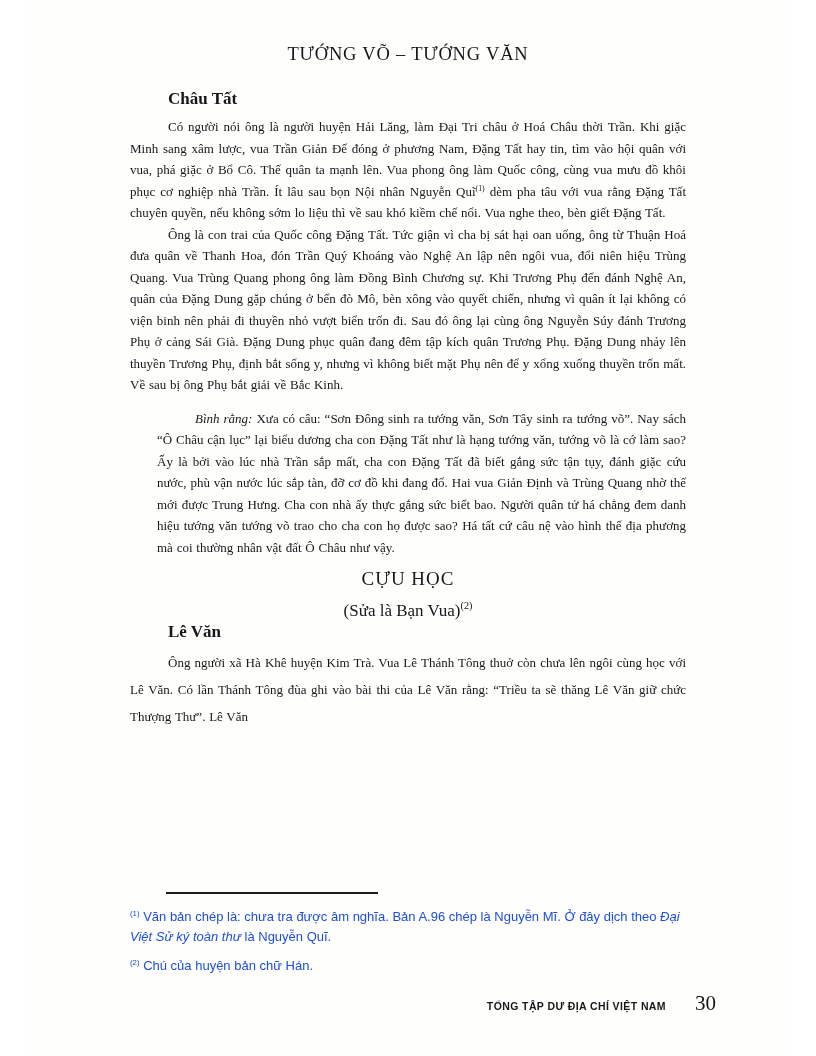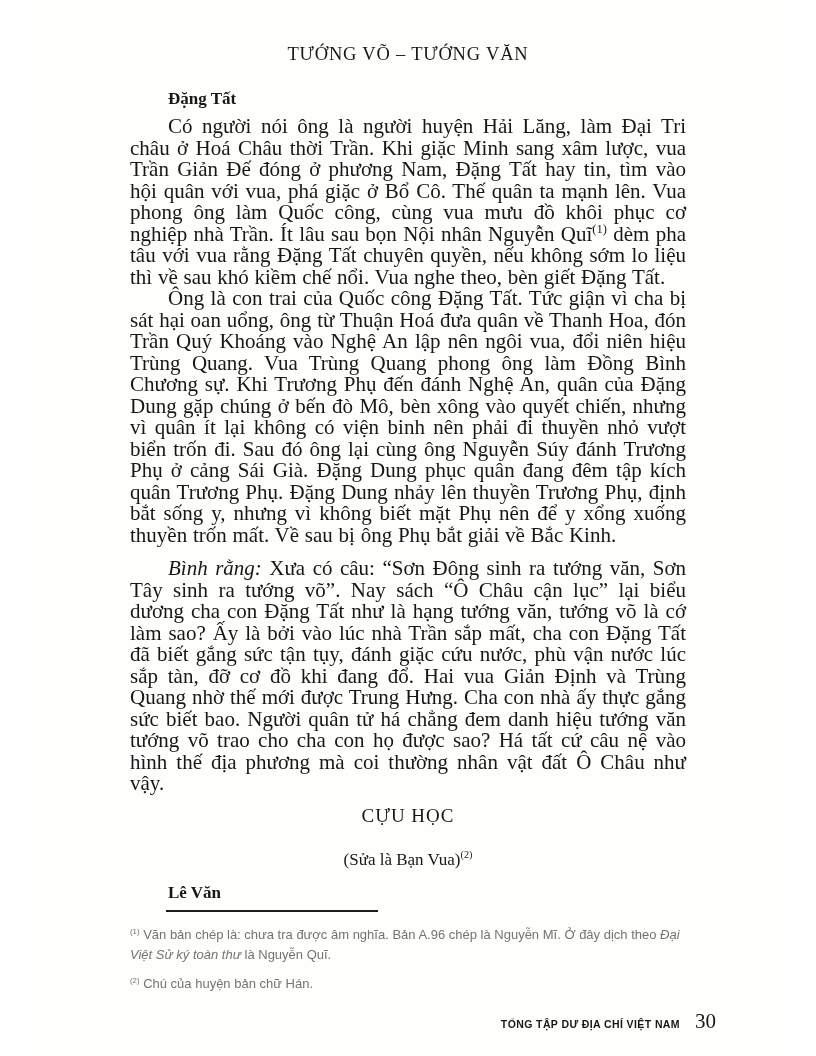--- a/index.html
+++ b/index.html
@@ -29,42 +29,43 @@
     white-space: nowrap;
   }
   .entry-heading {
     font-weight: bold;
     font-size: 17px;
     padding-left: 38px;
     margin: 9px 0 7px 0;
   }
   .body-para {
     margin: 0;
-    font-size: 21px;
+    font-size: 13px;
     line-height: 21.5px;
     text-align: justify;
     text-indent: 38px;
     word-spacing: 0.5px;
   }
   .commentary {
     margin-top: 12px;
+    margin-left: 27px;
   }
   .section-title {
     text-align: center;
     font-size: 19px;
     letter-spacing: 1px;
     margin-top: 10px;
   }
   .section-subtitle {
     text-align: center;
     font-size: 17px;
-    margin-top: 23px;
+    margin-top: 11px;
   }
   .entry-heading.le-van {
-    margin-top: 13px;
+    margin-top: 1px;
   }
   .body-para.loose {
     line-height: 27px;
   }
   .seg-italic { font-style: italic; }
   .seg-sup {
     vertical-align: super;
     font-size: 0.6em;
     line-height: 0;
     letter-spacing: 0;
@@ -76,27 +77,27 @@
     width: 212px;
     height: 0;
     border-top: 2px solid #1d1d1d;
     margin: 0 0 13px 36px;
   }
   .footnote {
     font-family: "Liberation Sans", sans-serif;
     font-size: 13px;
     line-height: 20px;
     margin: 0 0 9px 0;
-    color: #737373;
+    color: #1d4ed8;
   }
   .footer {
     display: flex;
     justify-content: flex-end;
     align-items: baseline;
-    gap: 15px;
+    gap: 29px;
     margin: 6px -30px 0 0;
   }
   .book-title {
     font-family: "Liberation Sans", sans-serif;
     font-weight: bold;
     font-size: 10.5px;
     letter-spacing: 0.4px;
     white-space: nowrap;
   }
   .page-number {
@@ -104,35 +105,36 @@
     font-size: 21px;
   }
 </style>
 </head>
 <body>
 
 <div class="page">
 
   <div class="title">TƯỚNG VÕ – TƯỚNG VĂN</div>
 
-  <div class="entry-heading">Đặng Tất</div>
+  <div class="entry-heading">Châu Tất</div>
 
   <p class="body-para"><span>Có người nói ông là người huyện Hải Lăng, làm Đại Tri châu ở Hoá Châu thời Trần. Khi giặc Minh sang xâm lược, vua Trần Giản Đế đóng ở phương Nam, Đặng Tất hay tin, tìm vào hội quân với vua, phá giặc ở Bổ Cô. Thế quân ta mạnh lên. Vua phong ông làm Quốc công, cùng vua mưu đồ khôi phục cơ nghiệp nhà Trần. Ít lâu sau bọn Nội nhân Nguyễn Quĩ</span><span class="seg-sup">(1)</span><span> dèm pha tâu với vua rằng Đặng Tất chuyên quyền, nếu không sớm lo liệu thì về sau khó kiềm chế nổi. Vua nghe theo, bèn giết Đặng Tất.</span></p>
 
 
   <p class="body-para"><span>Ông là con trai của Quốc công Đặng Tất. Tức giận vì cha bị sát hại oan uổng, ông từ Thuận Hoá đưa quân về Thanh Hoa, đón Trần Quý Khoáng vào Nghệ An lập nên ngôi vua, đổi niên hiệu Trùng Quang. Vua Trùng Quang phong ông làm Đồng Bình Chương sự. Khi Trương Phụ đến đánh Nghệ An, quân của Đặng Dung gặp chúng ở bến đò Mô, bèn xông vào quyết chiến, nhưng vì quân ít lại không có viện binh nên phải đi thuyền nhỏ vượt biển trốn đi. Sau đó ông lại cùng ông Nguyễn Súy đánh Trương Phụ ở cảng Sái Già. Đặng Dung phục quân đang đêm tập kích quân Trương Phụ. Đặng Dung nhảy lên thuyền Trương Phụ, định bắt sống y, nhưng vì không biết mặt Phụ nên để y xổng xuống thuyền trốn mất. Về sau bị ông Phụ bắt giải về Bắc Kinh.</span></p>
 
   <p class="body-para commentary"><span class="seg-italic">Bình rằng:</span><span> Xưa có câu: “Sơn Đông sinh ra tướng văn, Sơn Tây sinh ra tướng võ”. Nay sách “Ô Châu cận lục” lại biểu dương cha con Đặng Tất như là hạng tướng văn, tướng võ là cớ làm sao? Ấy là bởi vào lúc nhà Trần sắp mất, cha con Đặng Tất đã biết gắng sức tận tụy, đánh giặc cứu nước, phù vận nước lúc sắp tàn, đỡ cơ đồ khi đang đổ. Hai vua Giản Định và Trùng Quang nhờ thế mới được Trung Hưng. Cha con nhà ấy thực gắng sức biết bao. Người quân tử há chẳng đem danh hiệu tướng văn tướng võ trao cho cha con họ được sao? Há tất cứ câu nệ vào hình thế địa phương mà coi thường nhân vật đất Ô Châu như vậy.</span></p>
 
   <div class="section-title">CỰU HỌC</div>
 
   <div class="section-subtitle"><span>(Sửa là Bạn Vua)</span><span class="seg-sup">(2)</span></div>
 
   <div class="entry-heading le-van">Lê Văn</div>
 
+  <p class="body-para loose"><span>Ông người xã Hà Khê huyện Kim Trà. Vua Lê Thánh Tông thuở còn chưa lên ngôi cùng học với Lê Văn. Có lần Thánh Tông đùa ghi vào bài thi của Lê Văn rằng: “Triều ta sẽ thăng Lê Văn giữ chức Thượng Thư”. Lê Văn</span></p>
 
   <div class="footnote-area">
     <div class="footnote-rule"></div>
     <p class="footnote"><span class="seg-sup">(1)</span><span> Văn bản chép là: chưa tra được âm nghĩa. Bản A.96 chép là Nguyễn Mĩ. Ở đây dịch theo </span><span class="seg-italic">Đại Việt Sử ký toàn thư</span><span> là Nguyễn Quĩ.</span></p>
     <p class="footnote"><span class="seg-sup">(2)</span><span> Chú của huyện bản chữ Hán.</span></p>
   </div>
 
   <div class="footer">
     <span class="book-title">TỔNG TẬP DƯ ĐỊA CHÍ VIỆT NAM</span>
     <span class="page-number">30</span>

